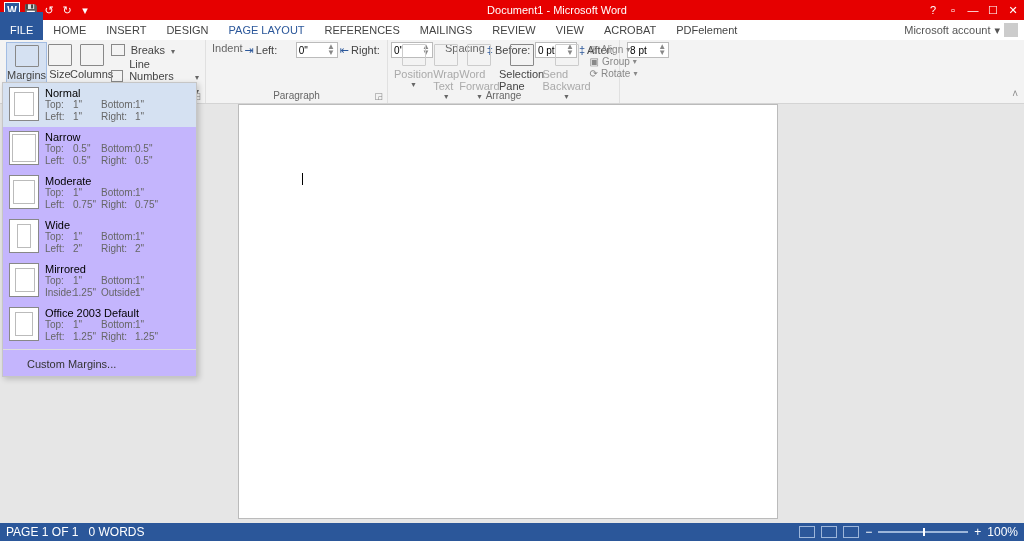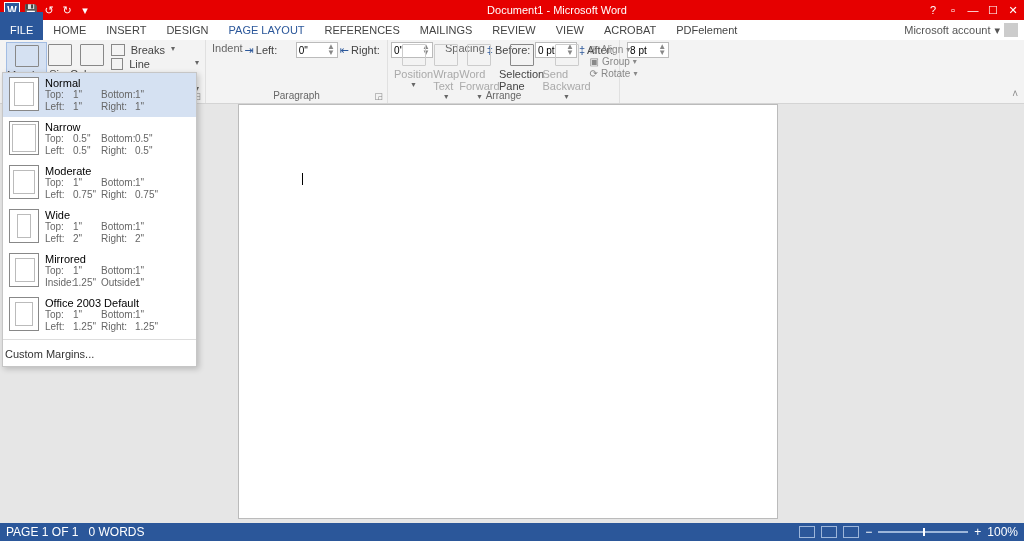--- a/index.html
+++ b/index.html
@@ -27,49 +27,49 @@
   .group { border-right: 1px solid #e0e0e0; padding: 2px 6px 0 6px; display: flex; flex-direction: column; position: relative; }
   .group .label { position: absolute; bottom: 2px; left: 0; right: 0; text-align: center; color: #666; font-size: 10px; }
   .group .dlg { position: absolute; bottom: 2px; right: 4px; color: #888; font-size: 9px; }
   .bigbtn { width: 42px; display: flex; flex-direction: column; align-items: center; justify-content: flex-start; color: #444; padding-top: 2px; }
   .bigbtn .bicon { width: 24px; height: 22px; border: 1px solid #888; border-radius: 1px; margin-bottom: 2px; }
   .bigbtn .down { font-size: 7px; color: #666; margin-top: 1px; }
   .bigbtn.disabled { color: #aaa; }
   .bigbtn.disabled .bicon { border-color: #ccc; }
   .pg-group-row { display: flex; }
   .small-stack { display: flex; flex-direction: column; gap: 2px; padding-top: 2px; }
-  .small-item { display: flex; align-items: flex-start; gap: 6px; color: #444; }
+  .small-item { display: flex; align-items: flex-end; gap: 6px; color: #444; }
   .small-item .sic { width: 14px; height: 12px; border: 1px solid #888; }
   .indent-col { display: flex; gap: 2px; }
   .indent-head { color: #666; }
   .ctrl-row { display: flex; align-items: center; gap: 2px; }
   .ctrl-row .lbl { width: 38px; color: #444; }
   .spin { width: 42px; height: 16px; background: #fff; border: 1px solid #bbb; font-size: 10px; padding: 0 2px; display: flex; align-items: center; justify-content: space-between; }
   .spin .sp { color: #888; font-size: 8px; line-height: 6px; }
   .arrange-stack { display: flex; flex-direction: column; gap: 1px; padding-top: 2px; font-size: 10px; color: #888; }
   .arrange-stack .row { display: flex; align-items: center; gap: 3px; }
   .ribbon .collapse { position: absolute; right: 6px; bottom: 4px; color: #888; font-size: 10px; }
 
   
-  .dropdown { position: absolute; left: 2px; top: 72px; width: 195px; background: #ffffff; border: 1px solid #c6c6c6; box-shadow: 2px 2px 6px rgba(0,0,0,0.2); font-size: 11px; }
+  .dropdown { position: absolute; left: 2px; top: 82px; width: 195px; background: #c4b5fd; border: 1px solid #c6c6c6; box-shadow: 2px 2px 6px rgba(0,0,0,0.2); font-size: 11px; }
   .dd-item { display: flex; padding: 4px 6px; gap: 6px; }
   .dd-item:hover, .dd-item.hover { background: #d5e1f2; }
   .dd-icon { width: 30px; height: 34px; border: 1px solid #888; flex-shrink: 0; position: relative; background: #fff; }
   .dd-icon::after { content: ""; position: absolute; border: 1px solid #bbb; }
   .dd-icon.normal::after { top:4px; left:4px; right:4px; bottom:4px; }
   .dd-icon.narrow::after { top:2px; left:2px; right:2px; bottom:2px; }
   .dd-icon.moderate::after { top:4px; left:3px; right:3px; bottom:4px; }
   .dd-icon.wide::after { top:4px; left:7px; right:7px; bottom:4px; }
   .dd-icon.mirrored::after { top:4px; left:5px; right:3px; bottom:4px; }
   .dd-icon.office::after { top:4px; left:5px; right:5px; bottom:4px; }
   .dd-text { flex: 1; color: #666; }
   .dd-text .name { color: #000; }
   .dd-text .vals { display: grid; grid-template-columns: 28px 28px 34px 28px; font-size: 10px; line-height: 12px; }
   .dd-sep { height: 1px; background: #ddd; margin: 2px 0; }
-  .dd-footer { padding: 6px 2px; color: #333; }
+  .dd-footer { padding: 6px 24px; color: #333; }
 
   
   .docarea { position: absolute; top: 104px; left: 0; right: 0; bottom: 18px; background: #e6e6e6; }
   .page { position: absolute; left: 238px; top: 0; width: 540px; height: 415px; background: #fff; border: 1px solid #bbb; }
   .cursor { position: absolute; left: 63px; top: 68px; width: 1px; height: 12px; background: #000; }
 
   
   .status { position: absolute; left: 0; right: 0; bottom: 0; height: 18px; background: #2b579a; color: #fff; font-size: 12px; display: flex; align-items: center; padding: 0 6px; }
   .status .left { display: flex; gap: 10px; }
   .status .right { position: absolute; right: 6px; display: flex; align-items: center; gap: 6px; }

